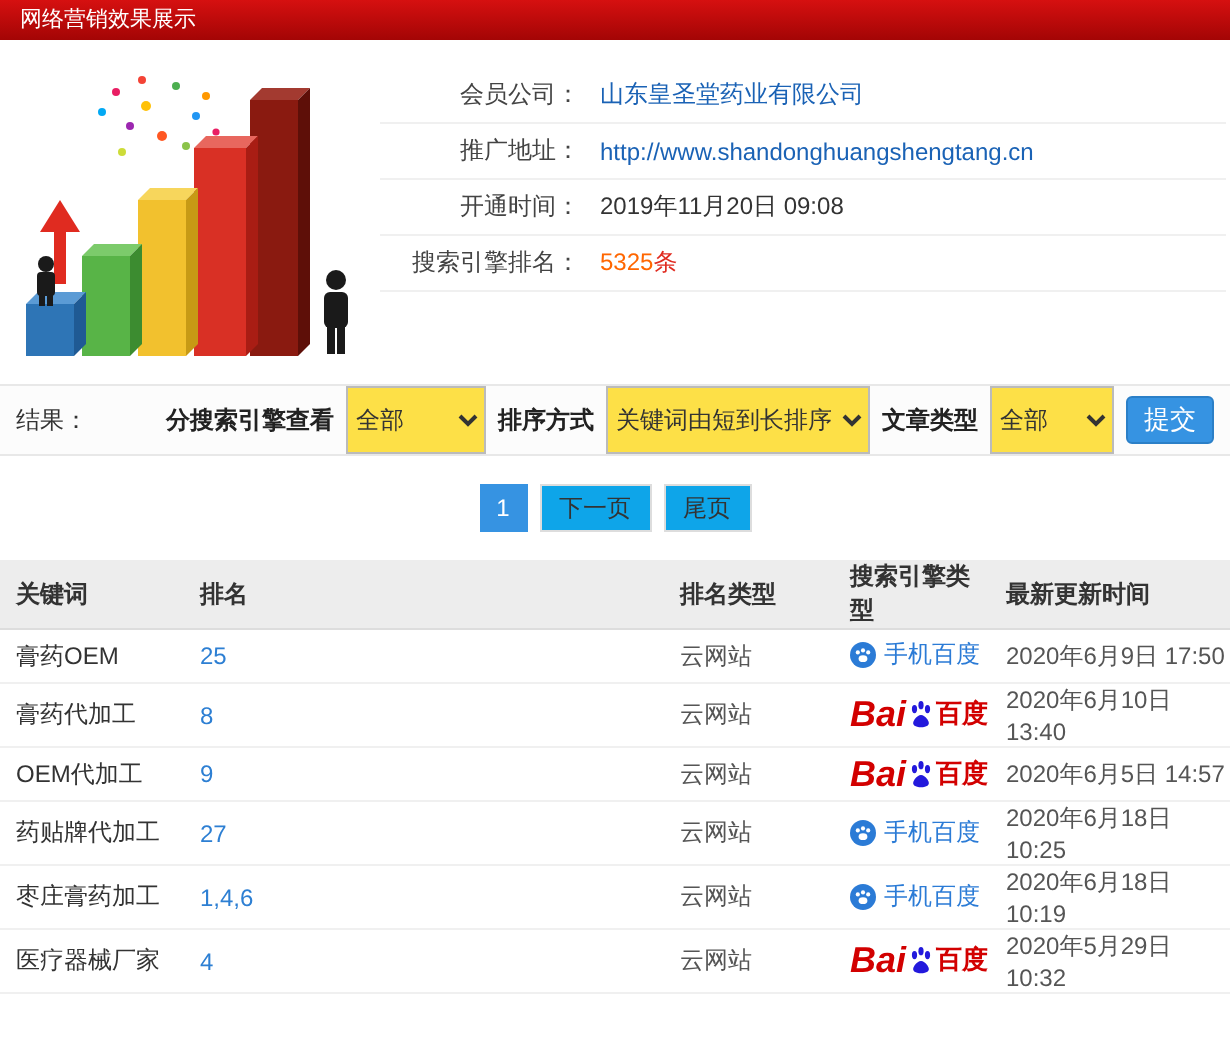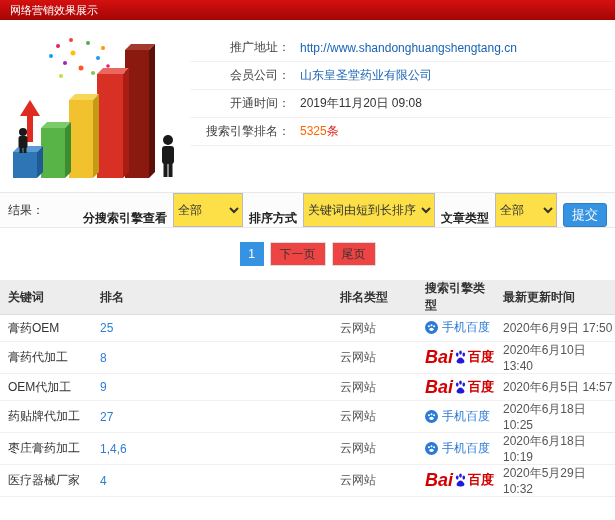--- a/index.html
+++ b/index.html
@@ -19,32 +19,32 @@
   .info-value { margin-left:10px; }
   .link { color:#1a62b5; text-decoration:none; cursor:pointer; }
   .plain { color:#333; }
   .hl-num { color:#ff6600; }
   .hl-suffix { color:#e02b20; }
 
   
   .filter-bar { display:flex; align-items:center; height:36px; padding:0 8px;
     border-top:1px solid #e8e8e8; border-bottom:1px solid #e8e8e8; background:#fcfcfc; }
   .result-label { color:#333; }
-  .filter-controls { margin-left:auto; display:flex; align-items:flex-end; gap:6px; }
+  .filter-controls { margin-left:auto; display:flex; align-items:center; gap:6px; }
   .filter-controls .flabel { font-weight:bold; color:#222; white-space:nowrap; }
   .filter-controls select { height:34px; font-size:12px; border:1px solid #bbb; background:#fde047;
     color:#333; font-family:inherit; }
   .sel-engine { width:70px; } .sel-sort { width:132px; } .sel-article { width:62px; }
   .submit-btn { height:24px; min-width:40px; padding:0 8px; background:#3693e2; color:#fff;
     border:1px solid #2b7fc7; border-radius:3px; font-size:13px; cursor:pointer; font-family:inherit; }
 
   
   .pagination { display:flex; justify-content:center; gap:6px; margin:14px 0; }
   .page-item { height:24px; min-width:24px; padding:0 9px; display:flex; align-items:center;
-    justify-content:center; border:1px solid #ddd; background:#ef4444; color:#333; cursor:pointer; }
+    justify-content:center; border:1px solid #ddd; background:#0ea5e9; color:#333; cursor:pointer; }
   .page-item.active { background:#3693e2; border-color:#3693e2; color:#fff; padding:0; width:24px; }
 
   
   table.results { width:615px; border-collapse:collapse; table-layout:fixed; }
   table.results th { background:#ededed; height:25px; text-align:left; padding-left:8px;
     font-weight:bold; color:#333; border-bottom:1px solid #ddd; font-size:12px; }
   table.results td { height:27px; border-bottom:1px solid #f0f0f0; padding-left:8px; font-size:12px; }
   td.kw { color:#333; }
   td.rk a { color:#2d7fd3; text-decoration:none; cursor:pointer; }
   td.rt { color:#555; }
@@ -121,26 +121,26 @@
         <circle cx="165" cy="112" r="5"></circle>
         <rect x="159" y="118" width="12" height="18" rx="3"></rect>
         <rect x="160.5" y="135" width="4" height="14"></rect>
           <rect x="165.5" y="135" width="4" height="14"></rect>
       </g>
     </svg>
   </div>
 
   <div class="info-rows">
     <div class="info-row">
+      <span class="info-label">会员公司：</span>
+      <a class="info-value link">山东皇圣堂药业有限公司</a>
+    </div>
+    <div class="info-row">
       <span class="info-label">推广地址：</span>
       <a class="info-value link">http://www.shandonghuangshengtang.cn</a>
-    </div>
-    <div class="info-row">
-      <span class="info-label">会员公司：</span>
-      <a class="info-value link">山东皇圣堂药业有限公司</a>
     </div>
     <div class="info-row">
       <span class="info-label">开通时间：</span>
       <span class="info-value plain">2019年11月20日 09:08</span>
     </div>
     <div class="info-row">
       <span class="info-label">搜索引擎排名：</span>
       <span class="info-value">
         <span class="hl-num">5325</span><span class="hl-suffix">条</span>
       </span>

